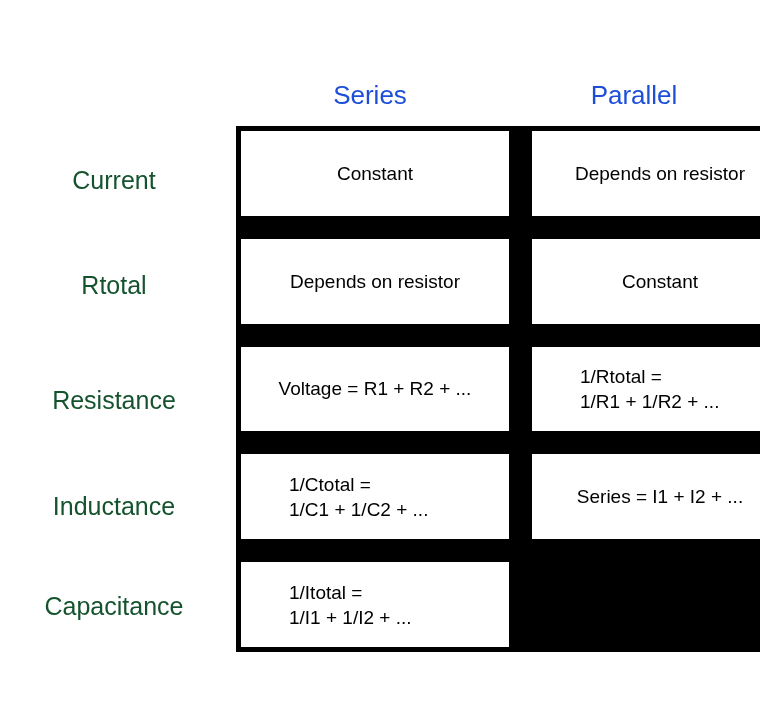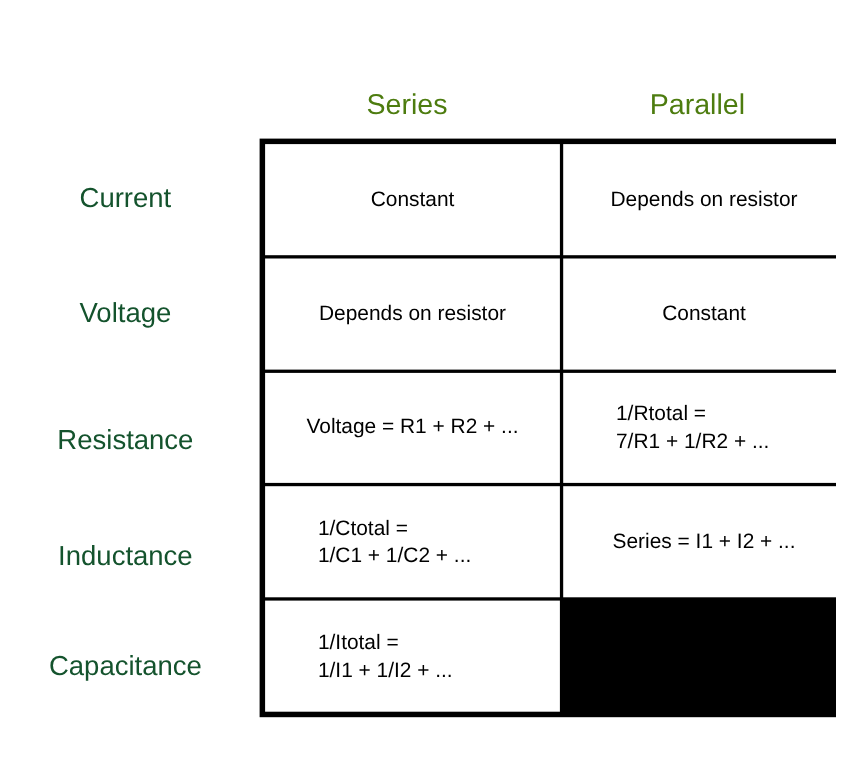--- a/index.html
+++ b/index.html
@@ -20,21 +20,21 @@
     width: 780px;
     height: 702px;
     background: #ffffff;
   }
 
   
   .col-header {
     position: absolute;
     font-size: 26px;
     line-height: 1;
-    color: #4d7c0f;
+    color: #1d4ed8;
     text-align: center;
     white-space: nowrap;
   }
   #hdr-series   { left: 236px; top: 82px; width: 268px; }
   #hdr-parallel { left: 508px; top: 82px; width: 252px; }
 
   
   .row-label {
     position: absolute;
     left: 0px;
@@ -51,21 +51,21 @@
     position: absolute;
     left: 236px;
     top: 126px;
     width: 524px;
     height: 526px;
     background: #000000;      
     box-sizing: border-box;
     display: grid;
     grid-template-columns: 268px 256px;
     grid-template-rows: repeat(5, 1fr);
-    gap: 3px;
+    gap: 23px;
     padding: 5px;
   }
 
   .cell {
     background: #ffffff;
     box-sizing: border-box;
     display: flex;
     align-items: center;
     justify-content: center;
     padding: 4px 10px;
@@ -90,21 +90,21 @@
 </style>
 </head>
 <body>
 
 <div id="root">
 
   <div id="hdr-series" class="col-header">Series</div>
   <div id="hdr-parallel" class="col-header">Parallel</div>
 
   <div class="row-label" style="top:168px">Current</div>
-  <div class="row-label" style="top:273px">Voltage</div>
+  <div class="row-label" style="top:273px">Rtotal</div>
   <div class="row-label" style="top:388px">Resistance</div>
   <div class="row-label" style="top:494px">Inductance</div>
   <div class="row-label" style="top:594px">Capacitance</div>
 
   <div id="grid">
 
     <div class="cell single">
       <span class="txt">Constant</span>
     </div>
     <div class="cell single">
@@ -116,21 +116,21 @@
     </div>
     <div class="cell single">
       <span class="txt">Constant</span>
     </div>
 
     <div class="cell single">
       <span class="txt">Voltage = R1 + R2 + ...</span>
     </div>
     <div class="cell multiline">
       <span class="txt">1/Rtotal =
-7/R1 + 1/R2 + ...</span>
+1/R1 + 1/R2 + ...</span>
     </div>
 
     <div class="cell multiline">
       <span class="txt">1/Ctotal =
 1/C1 + 1/C2 + ...</span>
     </div>
 
     <div class="cell single">
       <span class="txt">Series = I1 + I2 + ...</span>
     </div>

